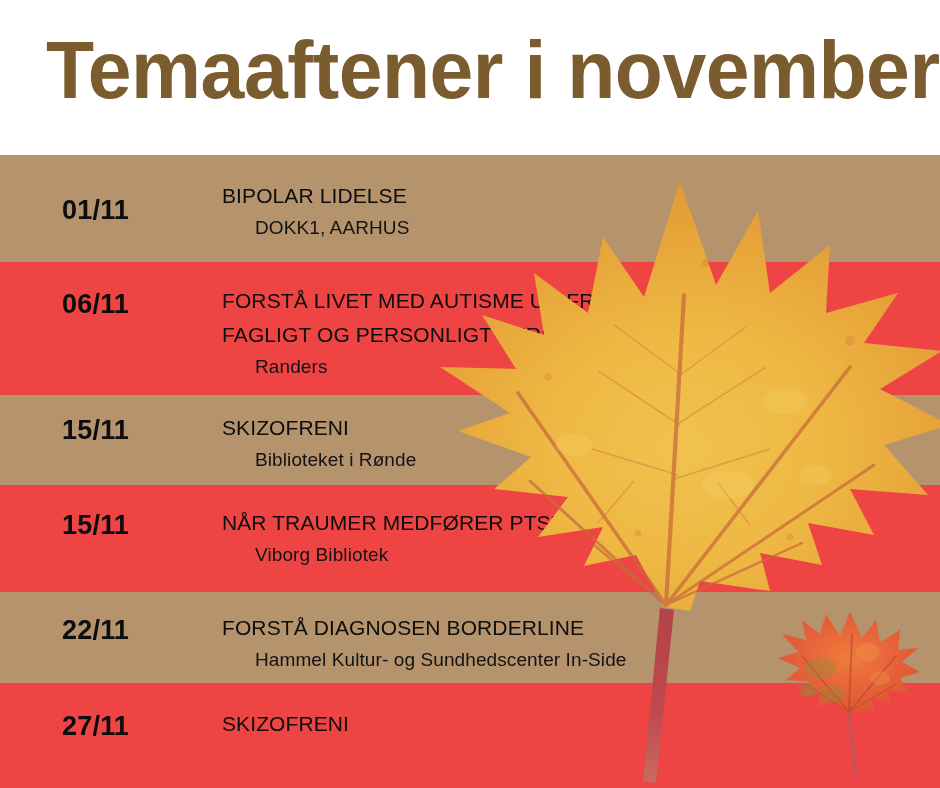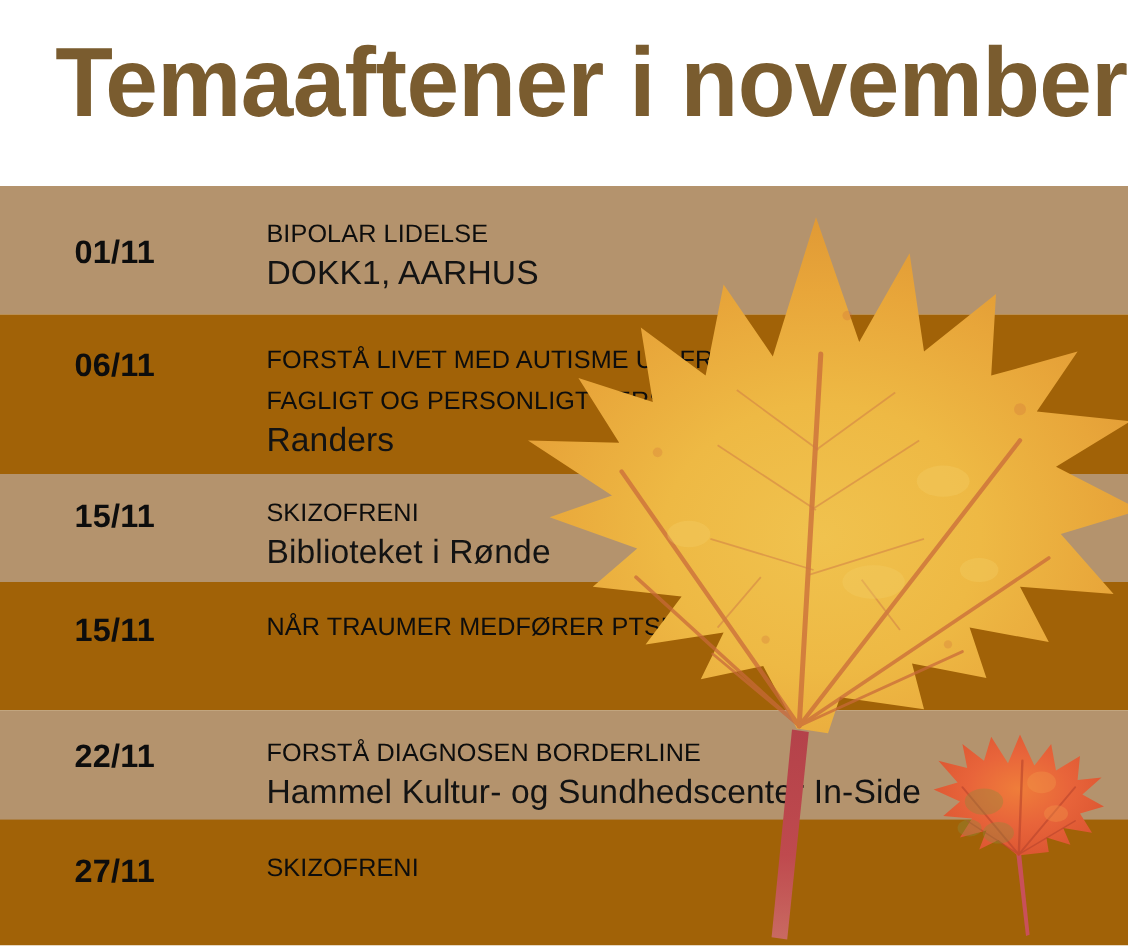--- a/index.html
+++ b/index.html
@@ -53,21 +53,21 @@
     height: 633px;
     z-index: 1;
   }
   .row {
     position: absolute;
     left: 0;
     width: 940px;
     box-sizing: border-box;
   }
   .row.dark  { background: #b4936d; }
-  .row.light { background: #a16207; padding-left: 34px; }
+  .row.light { background: #ef4444; padding-left: 34px; }
 
   .row-date {
     position: absolute;
     left: 62px;
     font-weight: 700;
     font-size: 27px;
     line-height: 30px;
     color: #0d0d0d;
     letter-spacing: 0.2px;
     white-space: nowrap;
@@ -80,25 +80,26 @@
   .row-title {
     font-weight: 400;
     font-size: 21px;
     line-height: 34px;
     color: #0d0d0d;
     letter-spacing: 0.1px;
     white-space: nowrap;
   }
   .row-venue {
     font-weight: 400;
-    font-size: 28px;
+    font-size: 19px;
     line-height: 30px;
     color: #131313;
     letter-spacing: 0.1px;
     white-space: nowrap;
+    margin-left: 33px;
   }
 
   
   #row-0 { top: 0px;   height: 107px; }
   #row-1 { top: 107px; height: 133px; }
   #row-2 { top: 240px; height: 90px;  }
   #row-3 { top: 330px; height: 107px; }
   #row-4 { top: 437px; height: 106px;  }
   #row-5 { top: 528px; height: 124px; }
 
@@ -165,20 +166,21 @@
       <div class="row-text">
         <div class="row-title">SKIZOFRENI</div>
         <div class="row-venue">Biblioteket i Rønde</div>
       </div>
     </div>
 
     <div class="row light" id="row-3">
       <div class="row-date">15/11</div>
       <div class="row-text">
         <div class="row-title">NÅR TRAUMER MEDFØRER PTSD</div>
+        <div class="row-venue">Viborg Bibliotek</div>
       </div>
     </div>
 
     <div class="row dark" id="row-4">
       <div class="row-date">22/11</div>
       <div class="row-text">
         <div class="row-title">FORSTÅ DIAGNOSEN BORDERLINE</div>
         <div class="row-venue">Hammel Kultur- og Sundhedscenter In-Side</div>
       </div>
     </div>

